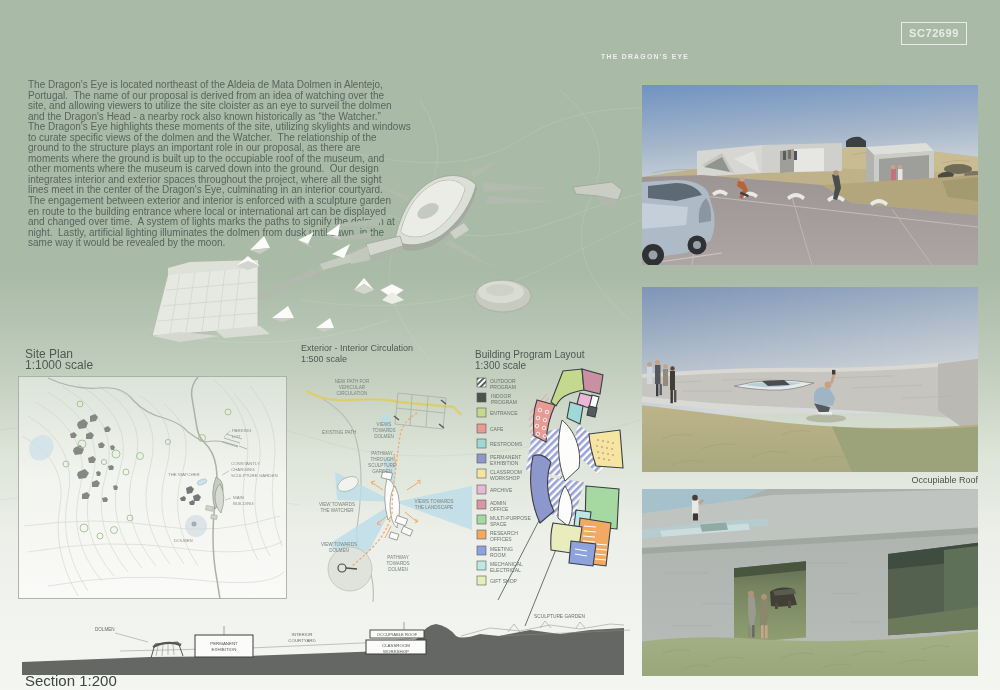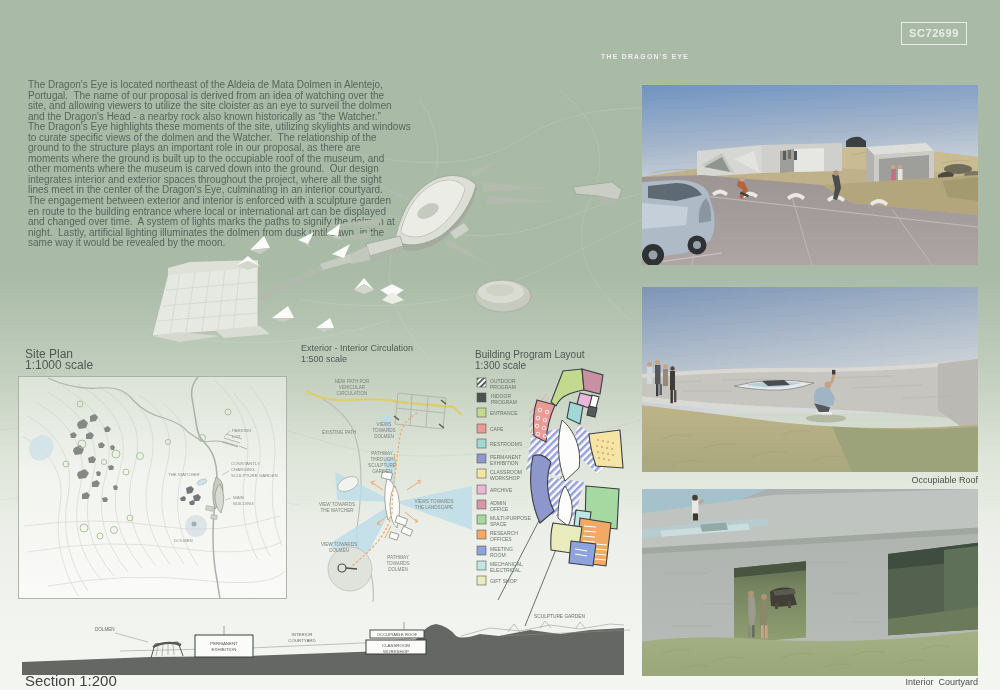--- a/index.html
+++ b/index.html
@@ -793,15 +793,14 @@
         <path d="M70,170 q16,-7 32,-3.4"></path>
       <path d="M140,166 q16,-7 32,-3.4"></path>
         <path d="M210,164 q16,-7 32,-3.4"></path>
       <path d="M280,158 q14,-6 28,-2.6"></path>
         <path d="M40,177 q14,-6 28,-2.6"></path>
       <path d="M180,176 q14,-6 28,-2.6"></path>
         <path d="M256,172 q14,-6 28,-2.6"></path>
     </g>
   </svg>
 
-  <div class="abs" style="left:642px;top:677px;width:336px;text-align:right;color:#4a504b;font-size:9px;">Interior&nbsp; Courtyard</div>
 
 </div>
 
 </body></html>

